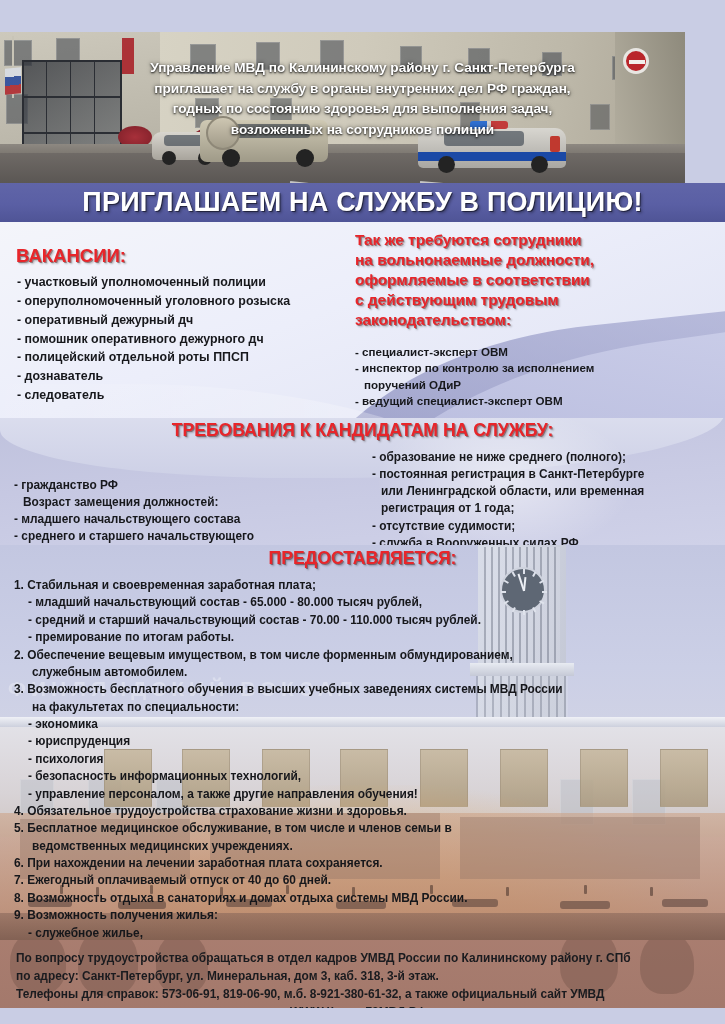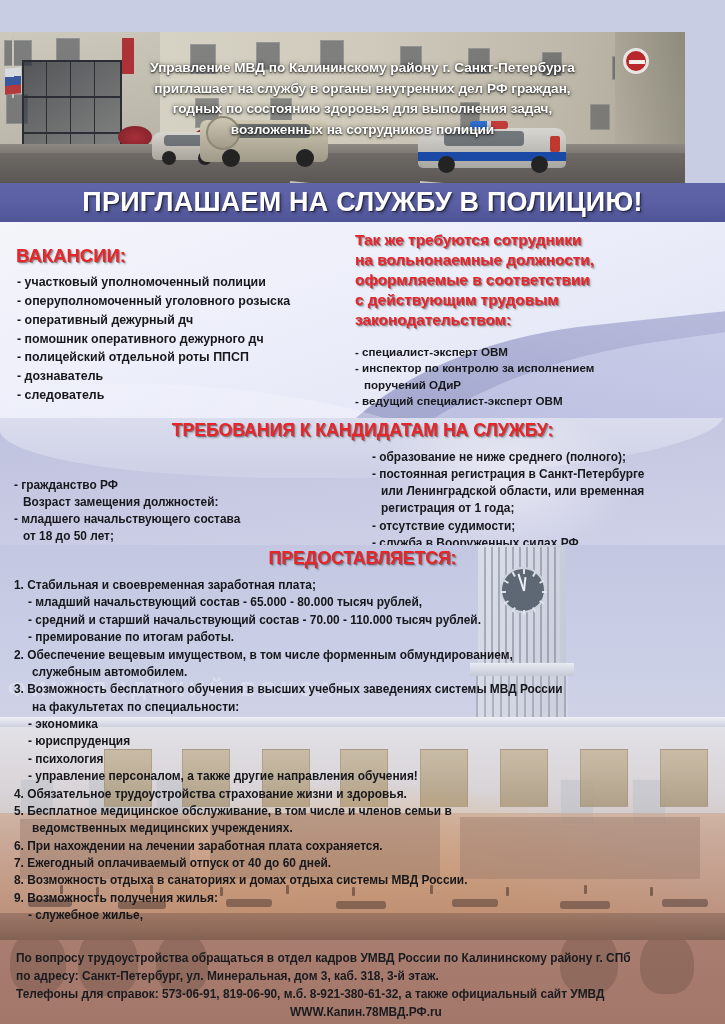--- a/index.html
+++ b/index.html
@@ -244,21 +244,21 @@
     position:absolute; left:14px; top:32px; width:700px;
     font-size: 11.9px; font-weight:bold; color:#16171b; line-height:1.46;
   }
   .ben-list li { list-style:none; }
   .ben-list li .num { display:inline-block; }
   .ben-list li .sub { display:block; padding-left:14px; }
   .ben-list li .cont { display:block; padding-left:18px; }
 
   
   .sec-foot {
-    position: absolute; left:0; top: 940px; width:725px; height:84px;
+    position: absolute; left:0; top: 940px; width:725px; height:68px;
     overflow:hidden;
     background: linear-gradient(#b9897c 0%, #b08377 40%, #a87d72 100%);
   }
   .foot-photo {
     position:absolute; left:0; top:-40px; width:725px; height:160px;
     background: linear-gradient(rgba(170,126,112,.9), rgba(160,118,105,.95));
   }
   .foot-trees { position:absolute; border-radius:50% 50% 40% 40%; background: rgba(120,86,76,.45); }
   .foot-text {
     position:absolute; left:16px; top:9px; width:700px;
@@ -396,21 +396,20 @@
 
     <div class="h-red req-head">ТРЕБОВАНИЯ К КАНДИДАТАМ НА СЛУЖБУ:</div>
 
     <ul class="req-col left">
       <li>
         <span>- гражданство РФ</span>
         <span class="cont">Возраст замещения должностей:</span>
       </li>
       <li>
         <span>- младшего начальствующего состава</span>
-        <span class="cont">от 18 до 50 лет;</span>
       </li>
       <li>
         <span>- среднего и старшего начальствующего</span>
         <span class="cont">состава от 18 до 55 лет;</span>
       </li>
     </ul>
 
     <ul class="req-col right">
       <li>
         <span>- образование не ниже среднего (полного);</span>
@@ -512,20 +511,21 @@
         <span>Обеспечение вещевым имуществом, в том числе форменным обмундированием,</span>
         <span class="cont">служебным автомобилем.</span>
       </li>
       <li>
         <span class="num">3.</span>
         <span>Возможность бесплатного обучения в высших учебных заведениях системы МВД России</span>
         <span class="cont">на факультетах по специальности:</span>
         <span class="sub">- экономика</span>
         <span class="sub">- юриспруденция</span>
         <span class="sub">- психология</span>
+        <span class="sub">- безопасность информационных технологий,</span>
         <span class="sub">- управление персоналом, а также другие направления обучения!</span>
       </li>
       <li>
         <span class="num">4.</span>
         <span>Обязательное трудоустройства страхование жизни и здоровья.</span>
       </li>
       <li>
         <span class="num">5.</span>
         <span>Бесплатное медицинское обслуживание, в том числе и членов семьи в</span>
         <span class="cont">ведомственных медицинских учреждениях.</span>

